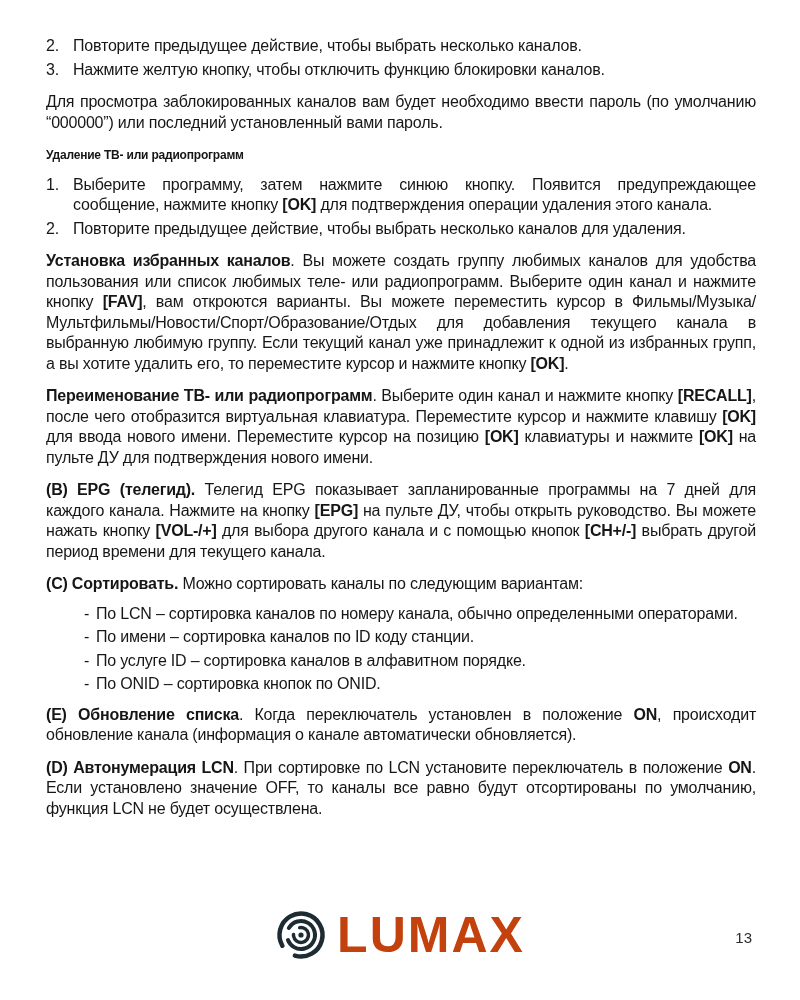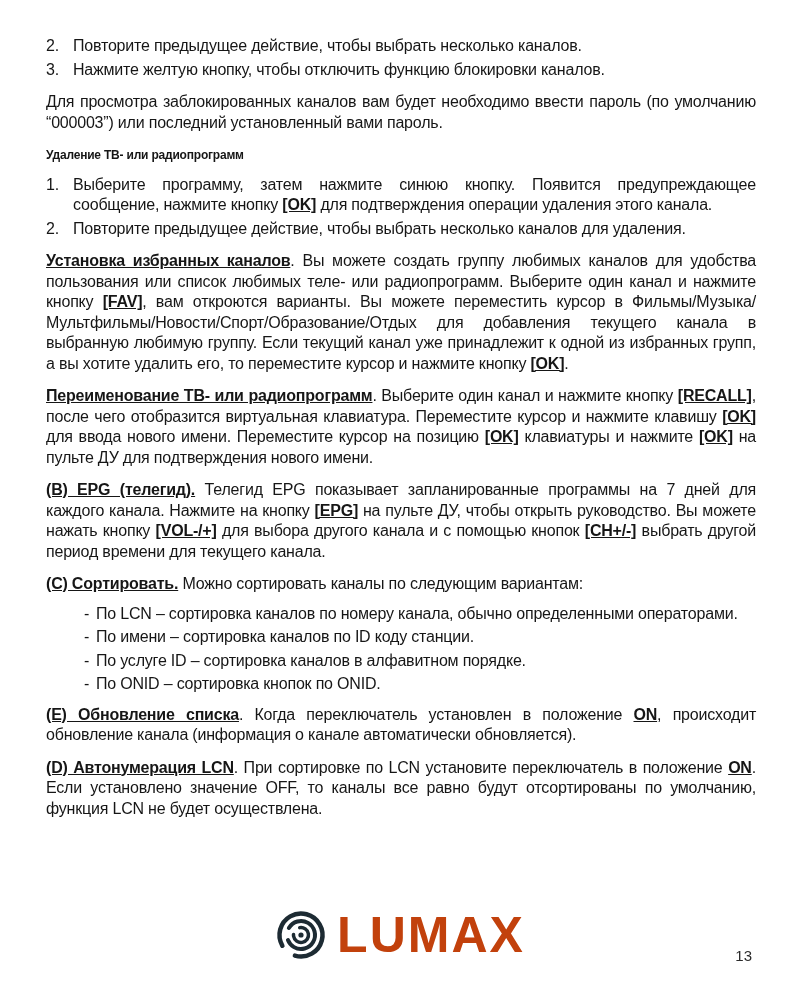--- a/index.html
+++ b/index.html
@@ -32,21 +32,21 @@
     margin: 2px 0 9px 0;
   }
   .num-list { margin: 0 0 12px 0; }
   .num-item { display: flex; margin-bottom: 3px; }
   .num-item .num { flex: 0 0 27px; }
   .num-item .txt { flex: 1; text-align: justify; }
   .dash-list { margin: 0 0 10px 38px; }
   .dash-item { display: flex; margin-bottom: 3px; }
   .dash-item .dash { flex: 0 0 12px; }
   .dash-item .txt { flex: 1; text-align: justify; }
-  .b { font-weight: 700; text-decoration: underline; }
+  .b { font-weight: 700; }
   .footer {
     position: absolute;
     left: 0; right: 0; bottom: 36px;
     height: 58px;
   }
   .logo {
     display: flex;
     align-items: center;
     justify-content: center;
     gap: 10px;
@@ -55,21 +55,21 @@
   .logo-text {
     font-size: 50px;
     font-weight: 700;
     letter-spacing: 2px;
     color: #c2410c;
     line-height: 1;
     text-align: right;
   }
   .page-number {
     position: absolute;
-    right: 48px; bottom: 0;
+    right: 48px; bottom: 18px;
     font-size: 15px;
     color: #2b2b2b;
   }
 </style>
 </head>
 <body>
 
 <div class="page">
   <div class="content">
 
@@ -77,21 +77,21 @@
       <div class="num-item">
         <span class="num">2.</span>
         <span class="txt"><span>Повторите предыдущее действие, чтобы выбрать несколько каналов.</span></span>
       </div>
       <div class="num-item">
         <span class="num">3.</span>
         <span class="txt"><span>Нажмите желтую кнопку, чтобы отключить функцию блокировки каналов.</span></span>
       </div>
     </div>
 
-    <p class="para"><span>Для просмотра заблокированных каналов вам будет необходимо ввести пароль (по умолчанию “000003”) или последний установленный вами пароль.</span></p>
+    <p class="para"><span>Для просмотра заблокированных каналов вам будет необходимо ввести пароль (по умолчанию “000000”) или последний установленный вами пароль.</span></p>
 
     <h3 class="heading">Удаление ТВ- или радиопрограмм</h3>
 
     <div class="num-list">
       <div class="num-item">
         <span class="num">1.</span>
         <span class="txt"><span>Выберите программу, затем нажмите синюю кнопку. Появится предупреждающее сообщение, нажмите кнопку </span><span class="b">[OK]</span><span> для подтверждения операции удаления этого канала.</span></span>
       </div>
       <div class="num-item">
         <span class="num">2.</span>

